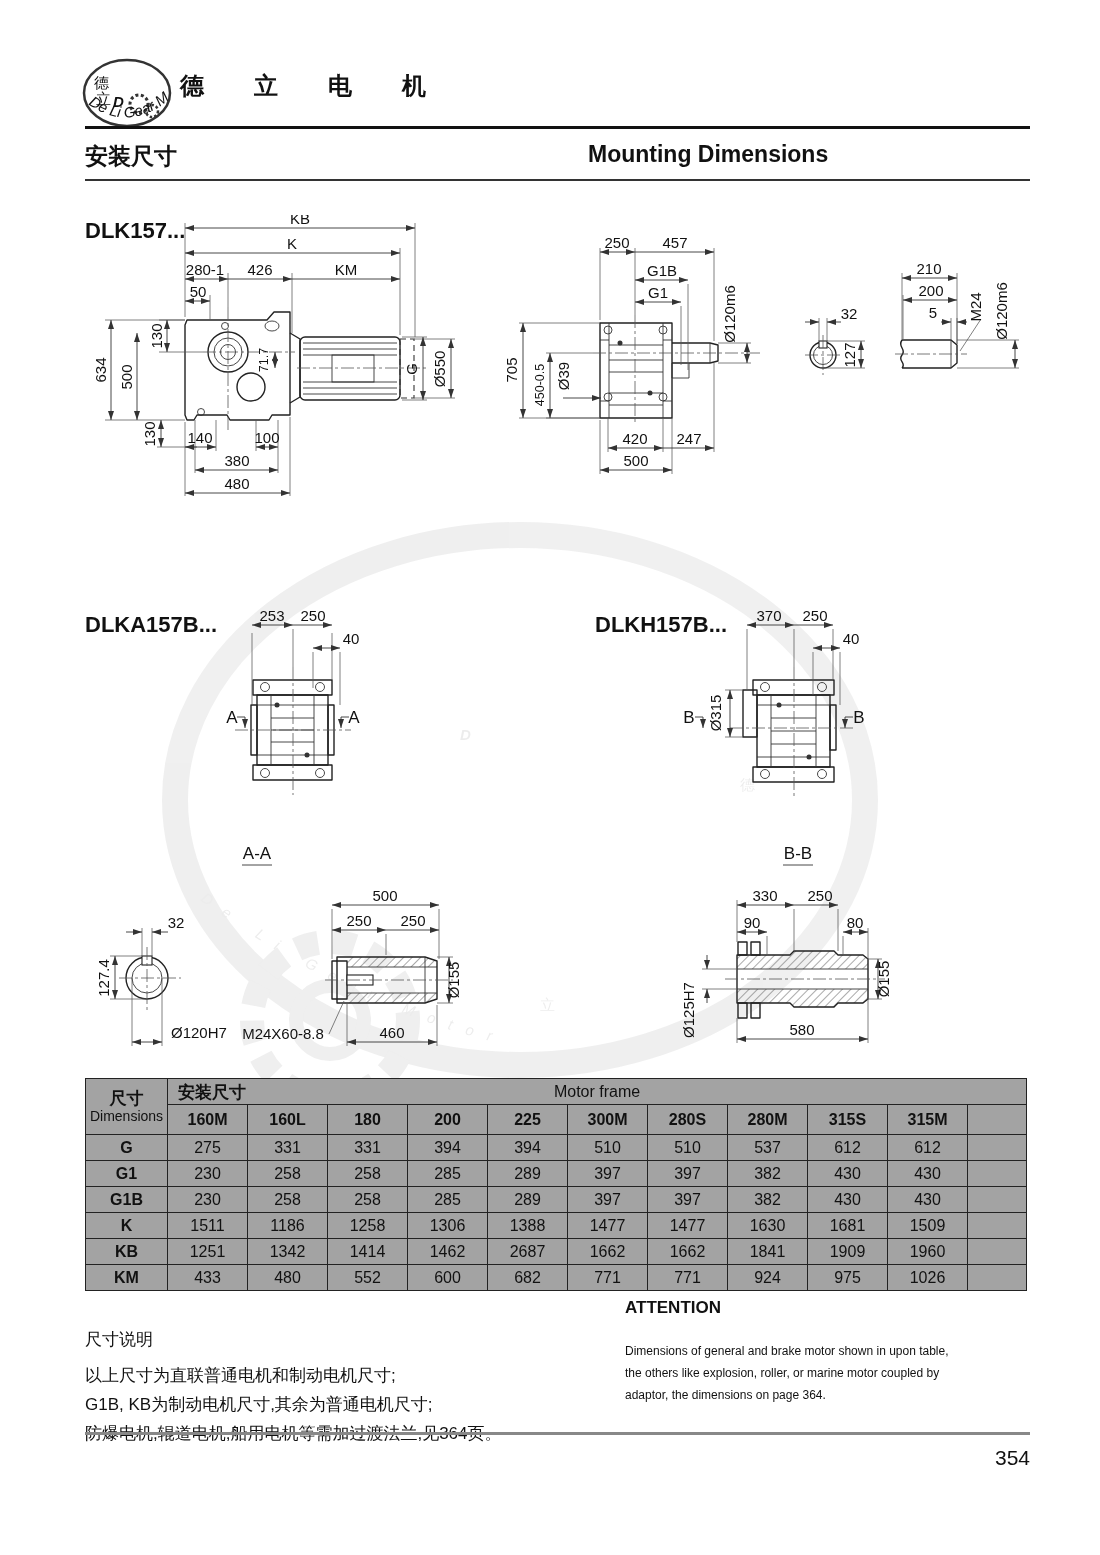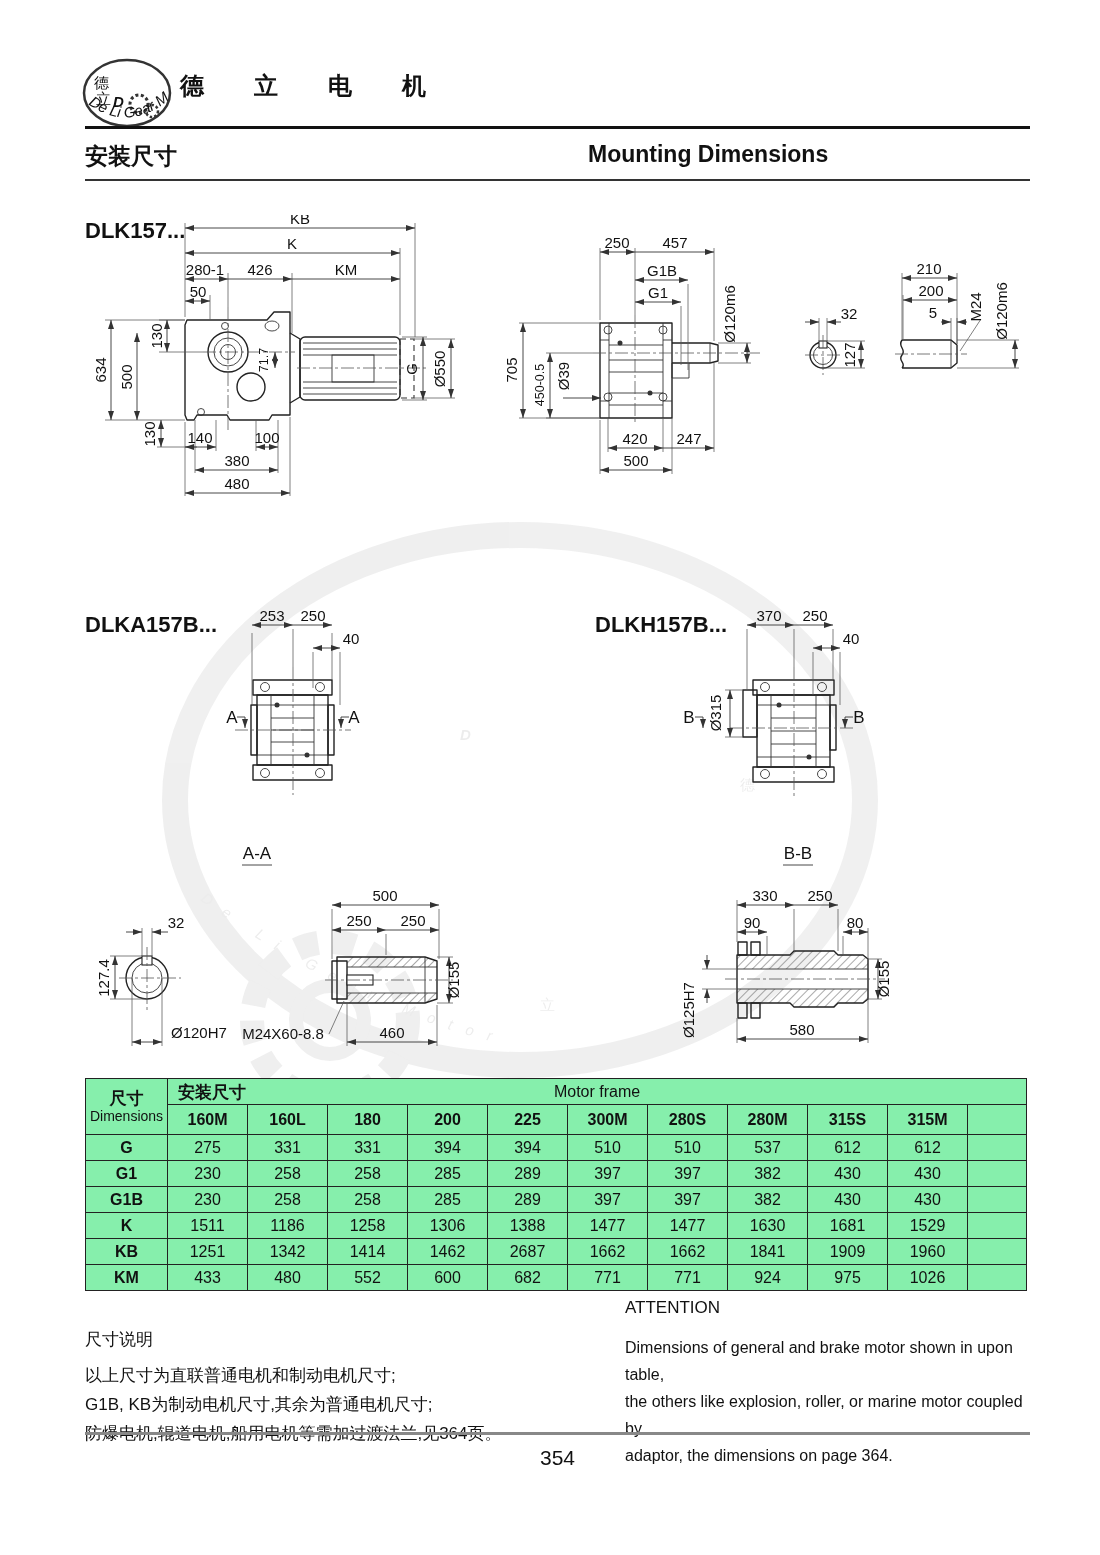--- a/index.html
+++ b/index.html
@@ -21,42 +21,42 @@
   .geo{fill:none;stroke:#222;stroke-width:1.4;stroke-linejoin:round}
   .geof{fill:#fff;stroke:#222;stroke-width:1.1}
   .thin{fill:none;stroke:#333;stroke-width:0.9}
   .dim{fill:none;stroke:#333;stroke-width:0.9}
   .ext{fill:none;stroke:#555;stroke-width:0.75}
   .cl{fill:none;stroke:#555;stroke-width:0.8;stroke-dasharray:13 3 3 3}
   .dash{fill:none;stroke:#333;stroke-width:1.1;stroke-dasharray:6 4}
   .fillc{fill:#333}
   
   #dimtable{position:absolute;left:85px;top:1078px;width:941px;border-collapse:collapse;
-            table-layout:fixed;background:#86efac}
+            table-layout:fixed;background:#a3a3a3}
   #dimtable td,#dimtable th{border:1.6px solid #222;text-align:center;padding:0;
             font-size:16px;color:#111;font-weight:normal;height:25px;overflow:hidden}
   #dimtable tr.subhead th{font-weight:bold;height:29px}
   #dimtable td.rl{font-weight:bold}
   .c1h{width:82px}
   th.mf{position:relative;height:32px}
   .mf-cn{position:absolute;left:10px;top:50%;transform:translateY(-50%);
          font-size:17px;font-weight:bold}
   .mf-en{font-size:16px;font-weight:normal}
   .cnh{font-size:17px;font-weight:bold;line-height:19px}
   .enh{font-size:14px;font-weight:normal;line-height:16px}
   
   #notes{left:85px;top:1328px;width:500px}
   #attention{left:625px;top:1298px;width:410px}
   .notetitle{font-size:17px;margin-bottom:10px}
-  .atttitle{font-size:17px;font-weight:normal;margin-bottom:16px}
+  .atttitle{font-size:17px;font-weight:bold;margin-bottom:22px}
   .noteline{font-size:17px;line-height:29px}
-  .attline{font-size:16px;line-height:27px}
+  .attline{font-size:12px;line-height:22px}
   
   .rule3{left:85px;top:1432px;width:945px;height:3px;background:#888}
-  #pageno{left:85px;top:1446px;width:945px;text-align:center;font-size:21px}
+  #pageno{left:85px;top:1446px;width:945px;text-align:right;font-size:21px}
   #wm{left:0;top:0;pointer-events:none}
 </style>
 </head>
 <body>
 
 <div id="page">
 
   <svg id="wm" class="abs" width="1100" height="1555">
     <g opacity="0.075" fill="#333" stroke="#333">
       <ellipse cx="520" cy="800" rx="345" ry="265" fill="none" stroke-width="26"></ellipse>
@@ -471,21 +471,21 @@
           <td class="rl">K</td>
           <td>1511</td>
           <td>1186</td>
           <td>1258</td>
           <td>1306</td>
           <td>1388</td>
           <td>1477</td>
           <td>1477</td>
           <td>1630</td>
           <td>1681</td>
-          <td>1529</td>
+          <td>1509</td>
           <td></td>
         </tr>
         <tr>
           <td class="rl">KB</td>
           <td>1251</td>
           <td>1342</td>
           <td>1414</td>
           <td>1462</td>
           <td>2687</td>
           <td>1662</td>

